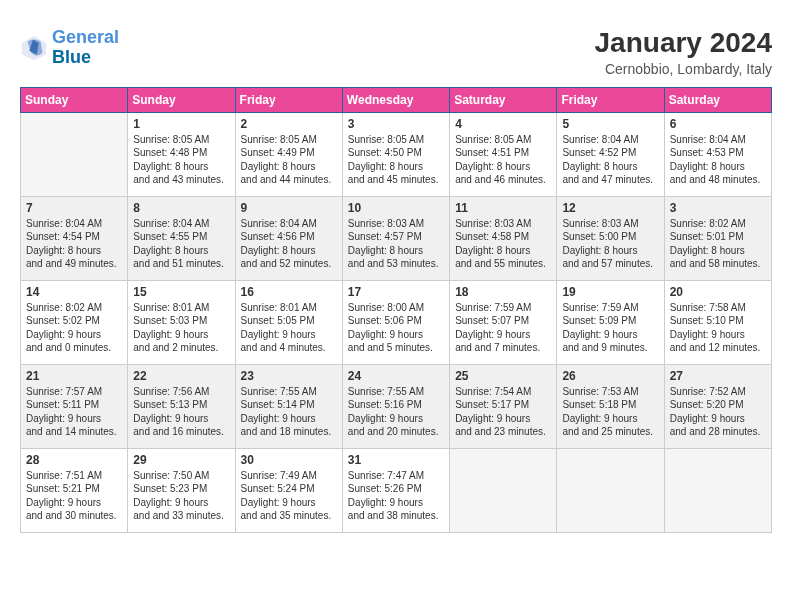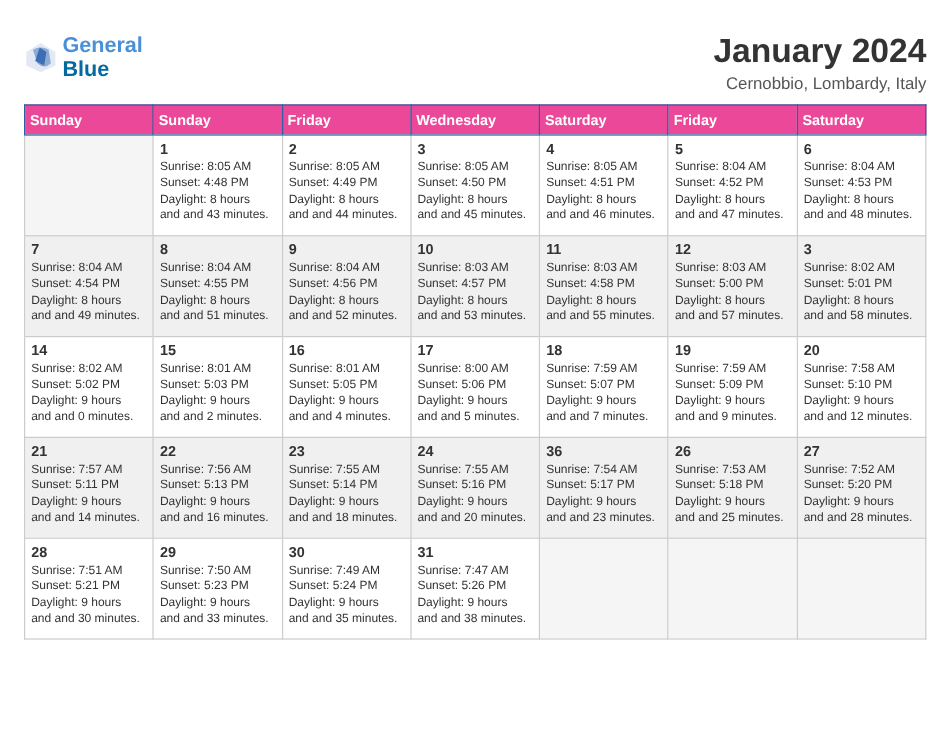--- a/index.html
+++ b/index.html
@@ -233,21 +233,21 @@
           </td>
           <td>
             <span class="day-num">23</span>
             <div class="day-info">Sunrise: 7:55 AM<br>Sunset: 5:14 PM<br>Daylight: 9 hours<br>and and 18 minutes.</div>
           </td>
           <td>
             <span class="day-num">24</span>
             <div class="day-info">Sunrise: 7:55 AM<br>Sunset: 5:16 PM<br>Daylight: 9 hours<br>and and 20 minutes.</div>
           </td>
           <td>
-            <span class="day-num">36</span>
+            <span class="day-num">25</span>
             <div class="day-info">Sunrise: 7:54 AM<br>Sunset: 5:17 PM<br>Daylight: 9 hours<br>and and 23 minutes.</div>
           </td>
           <td>
             <span class="day-num">26</span>
             <div class="day-info">Sunrise: 7:53 AM<br>Sunset: 5:18 PM<br>Daylight: 9 hours<br>and and 25 minutes.</div>
           </td>
           <td>
             <span class="day-num">27</span>
             <div class="day-info">Sunrise: 7:52 AM<br>Sunset: 5:20 PM<br>Daylight: 9 hours<br>and and 28 minutes.</div>
           </td>

